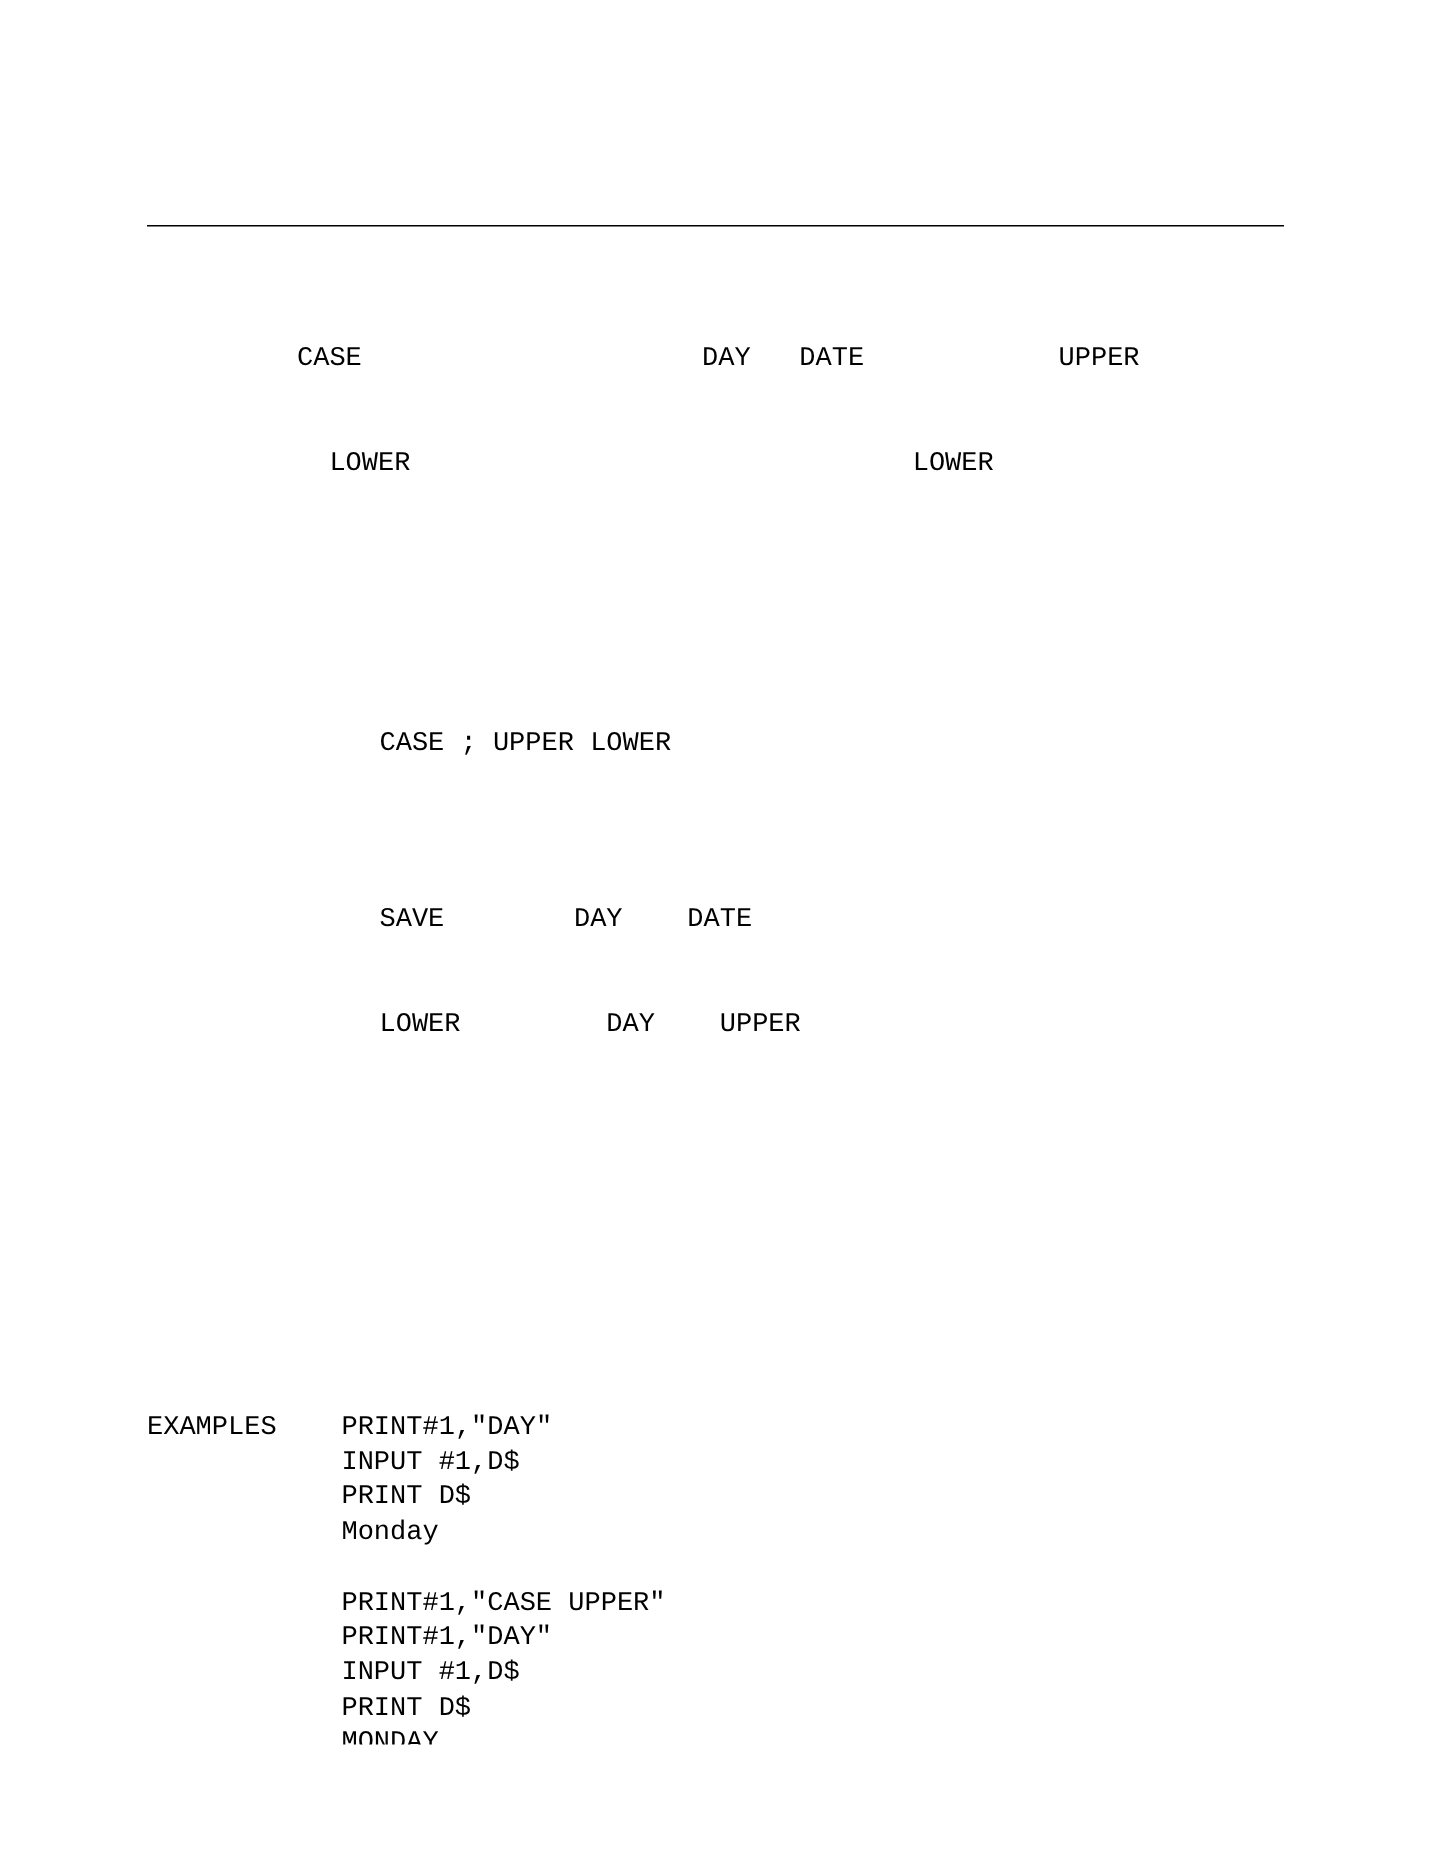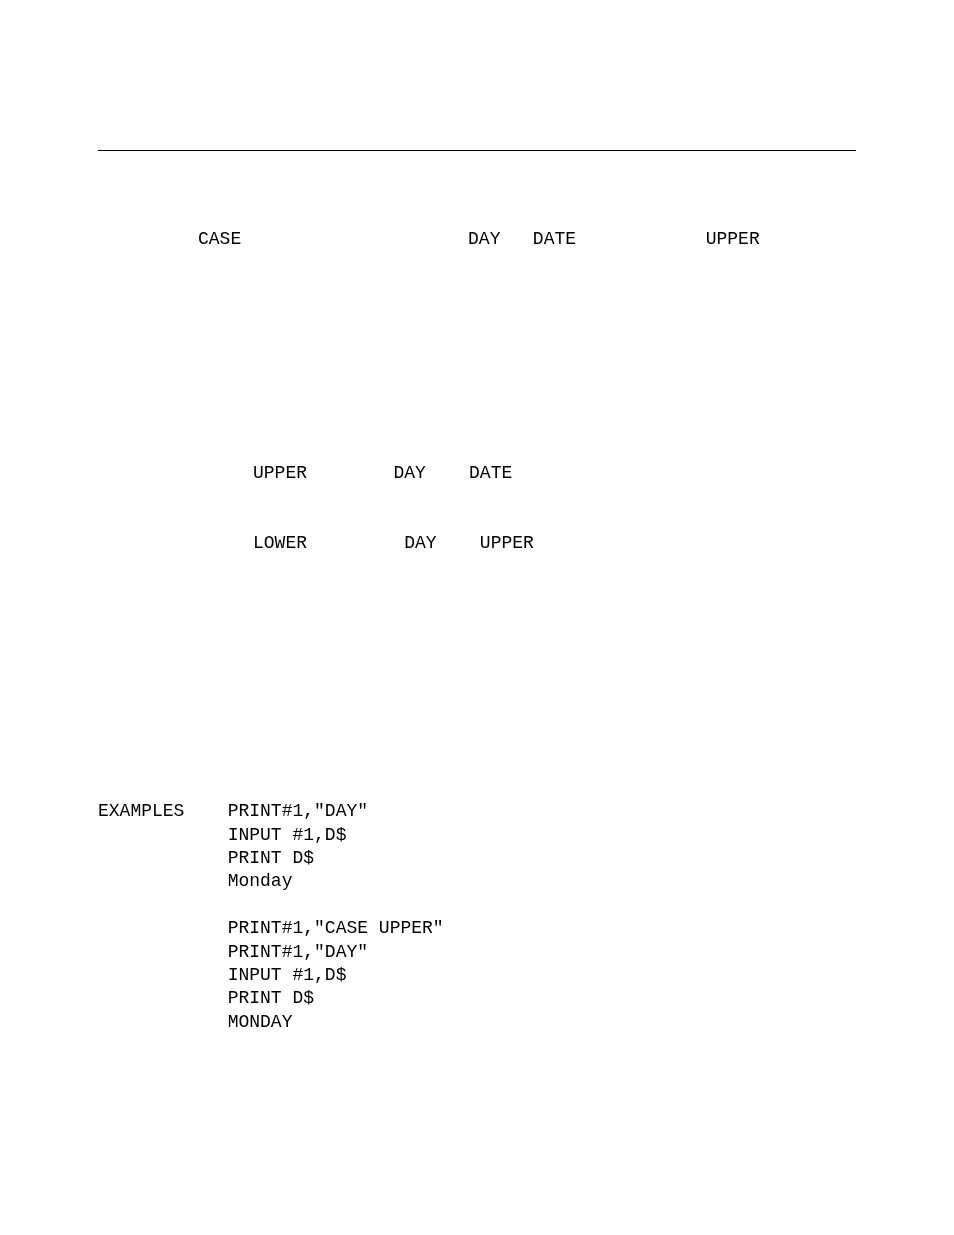--- a/index.html
+++ b/index.html
@@ -46,25 +46,27 @@
     }
   </style>
 </head>
 <body>
 
 <div class="page">
   <div class="hr"></div>
 
   <div class="para1">
     <div class="para1-line1">CASE                     DAY   DATE            UPPER</div>
+    <div class="para1-line2">  LOWER                               LOWER</div>
   </div>
 
   <div class="block-format">
+    <div>CASE ; UPPER LOWER</div>
     <div></div>
-    <div>UPPER        DAY    DATE</div>
+    <div>SAVE        DAY    DATE</div>
     <div>LOWER         DAY    UPPER</div>
   </div>
 
   <div class="examples-block">
 <span>EXAMPLES</span>    <span>PRINT#1,"DAY"</span>
             <span>INPUT #1,D$</span>
             <span>PRINT D$</span>
             <span>Monday</span>
 
             <span>PRINT#1,"CASE UPPER"</span>

